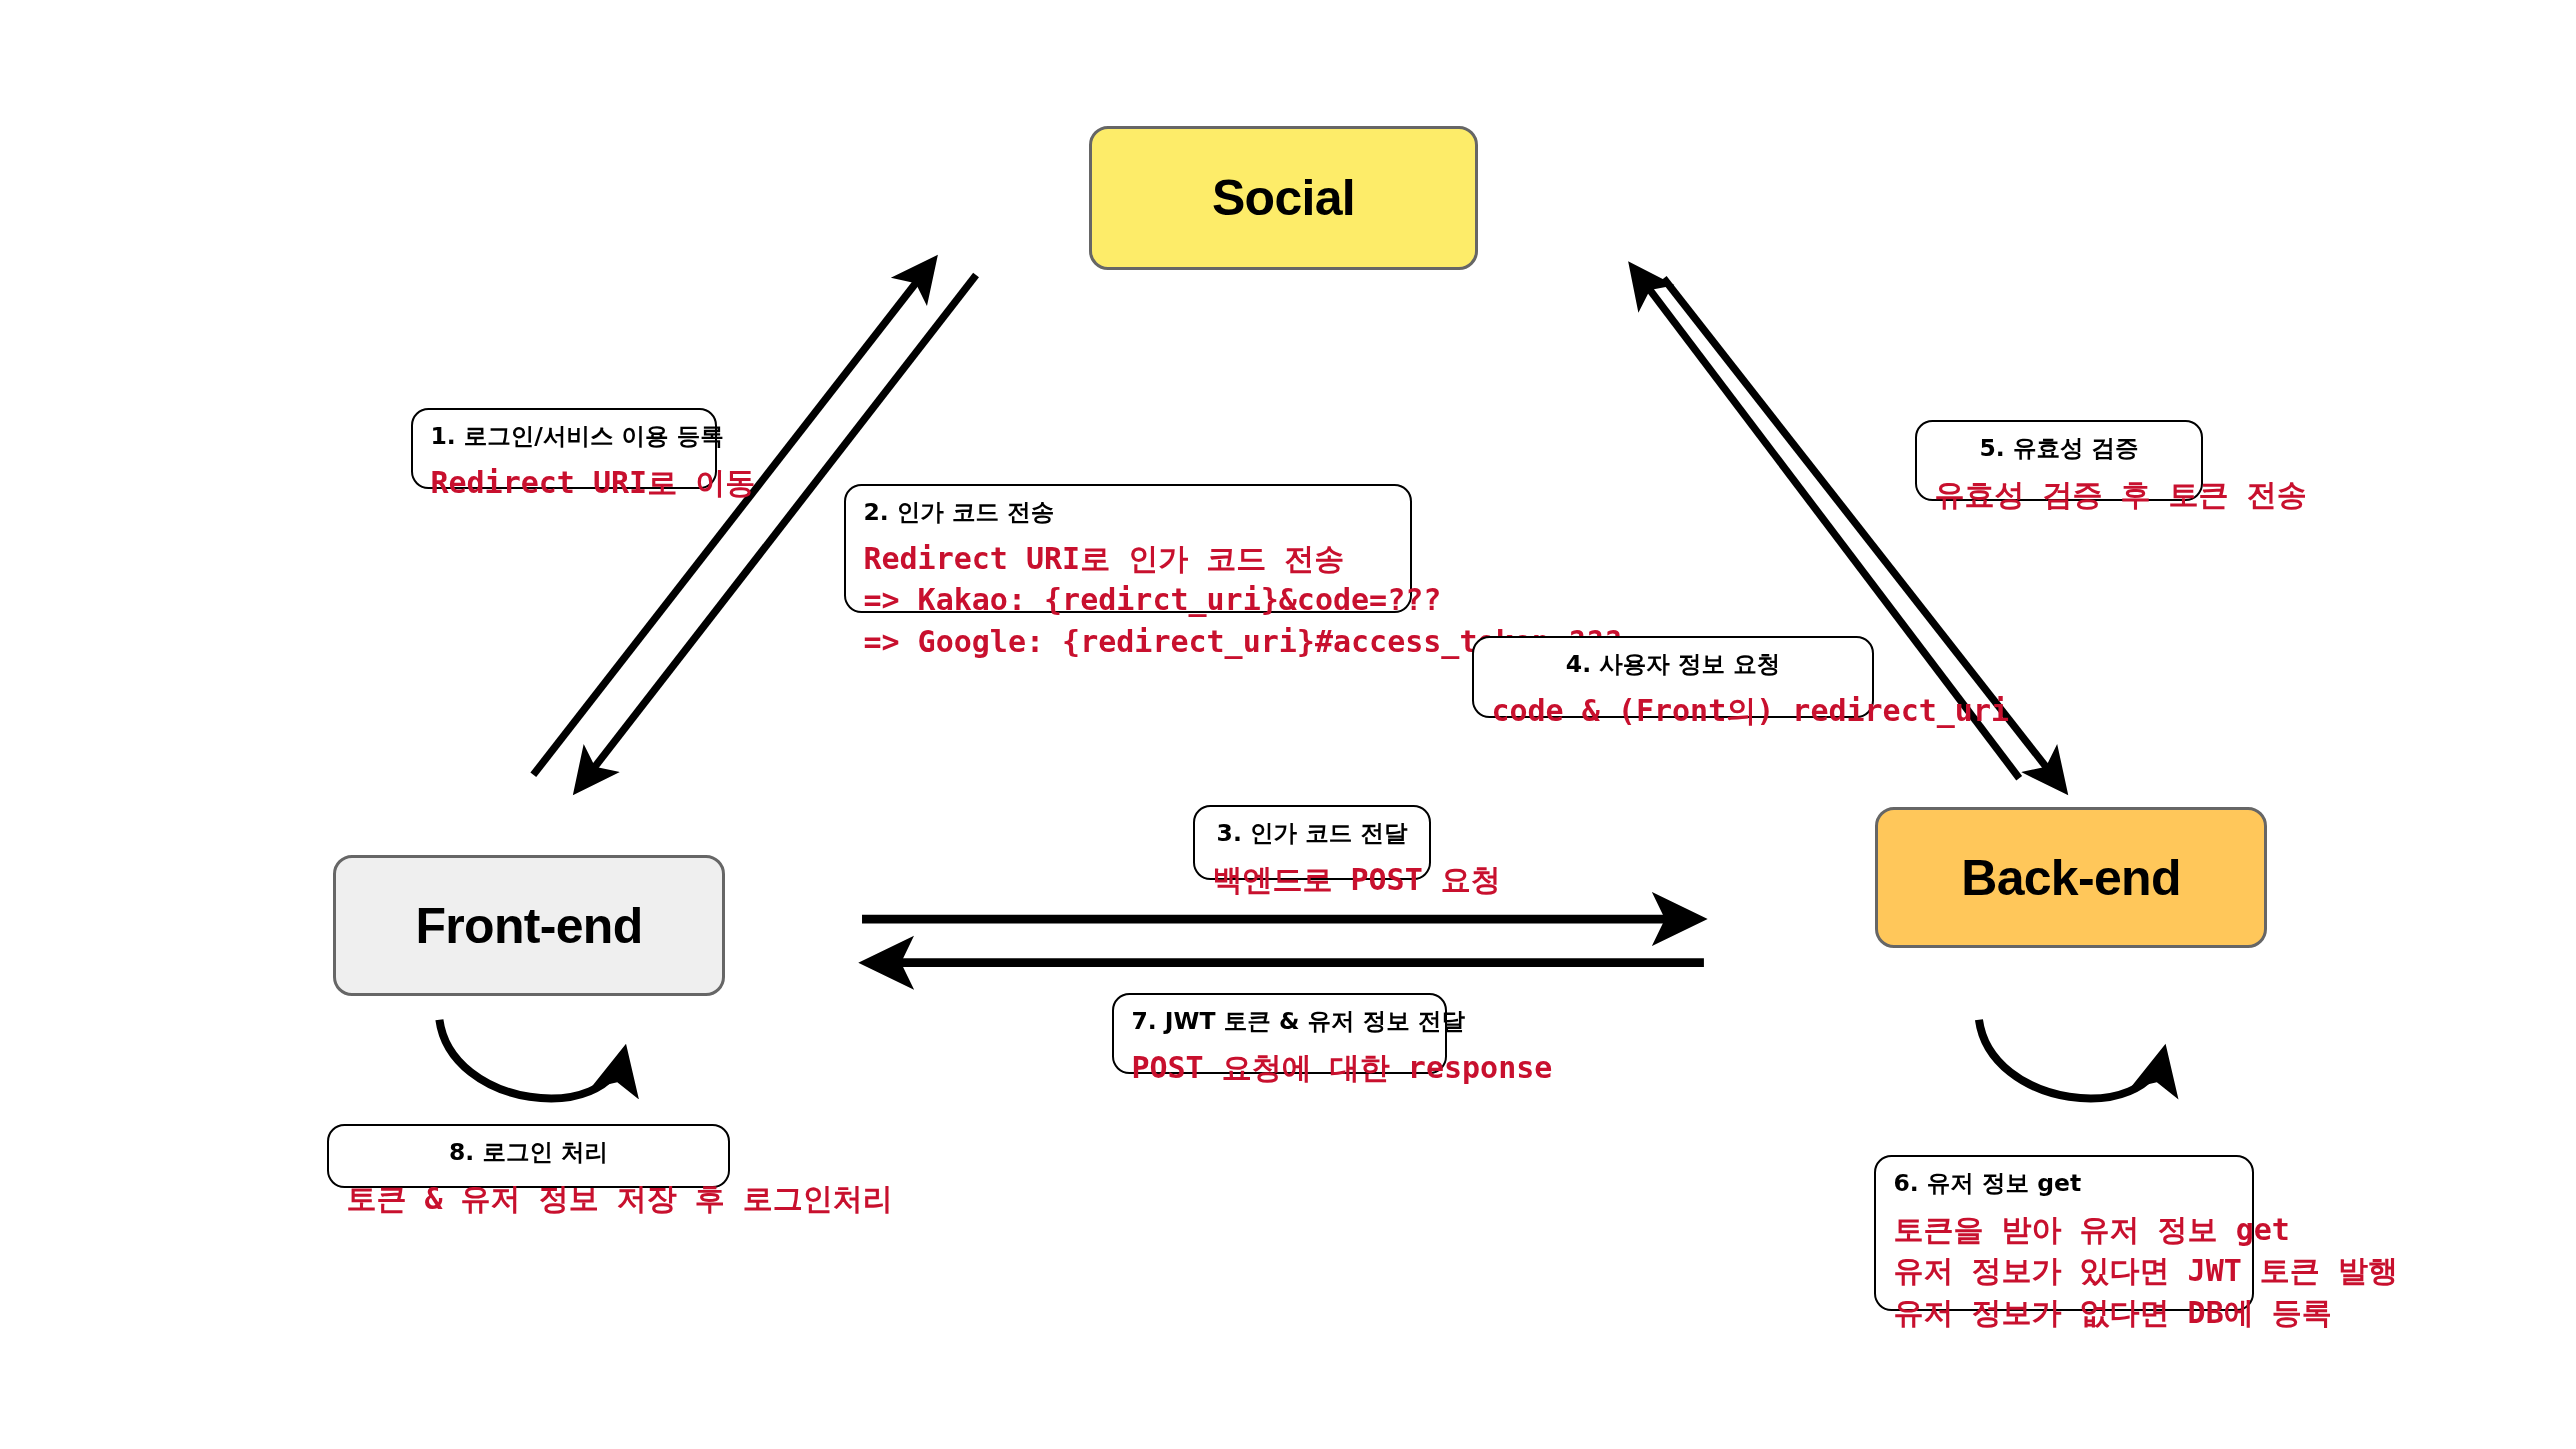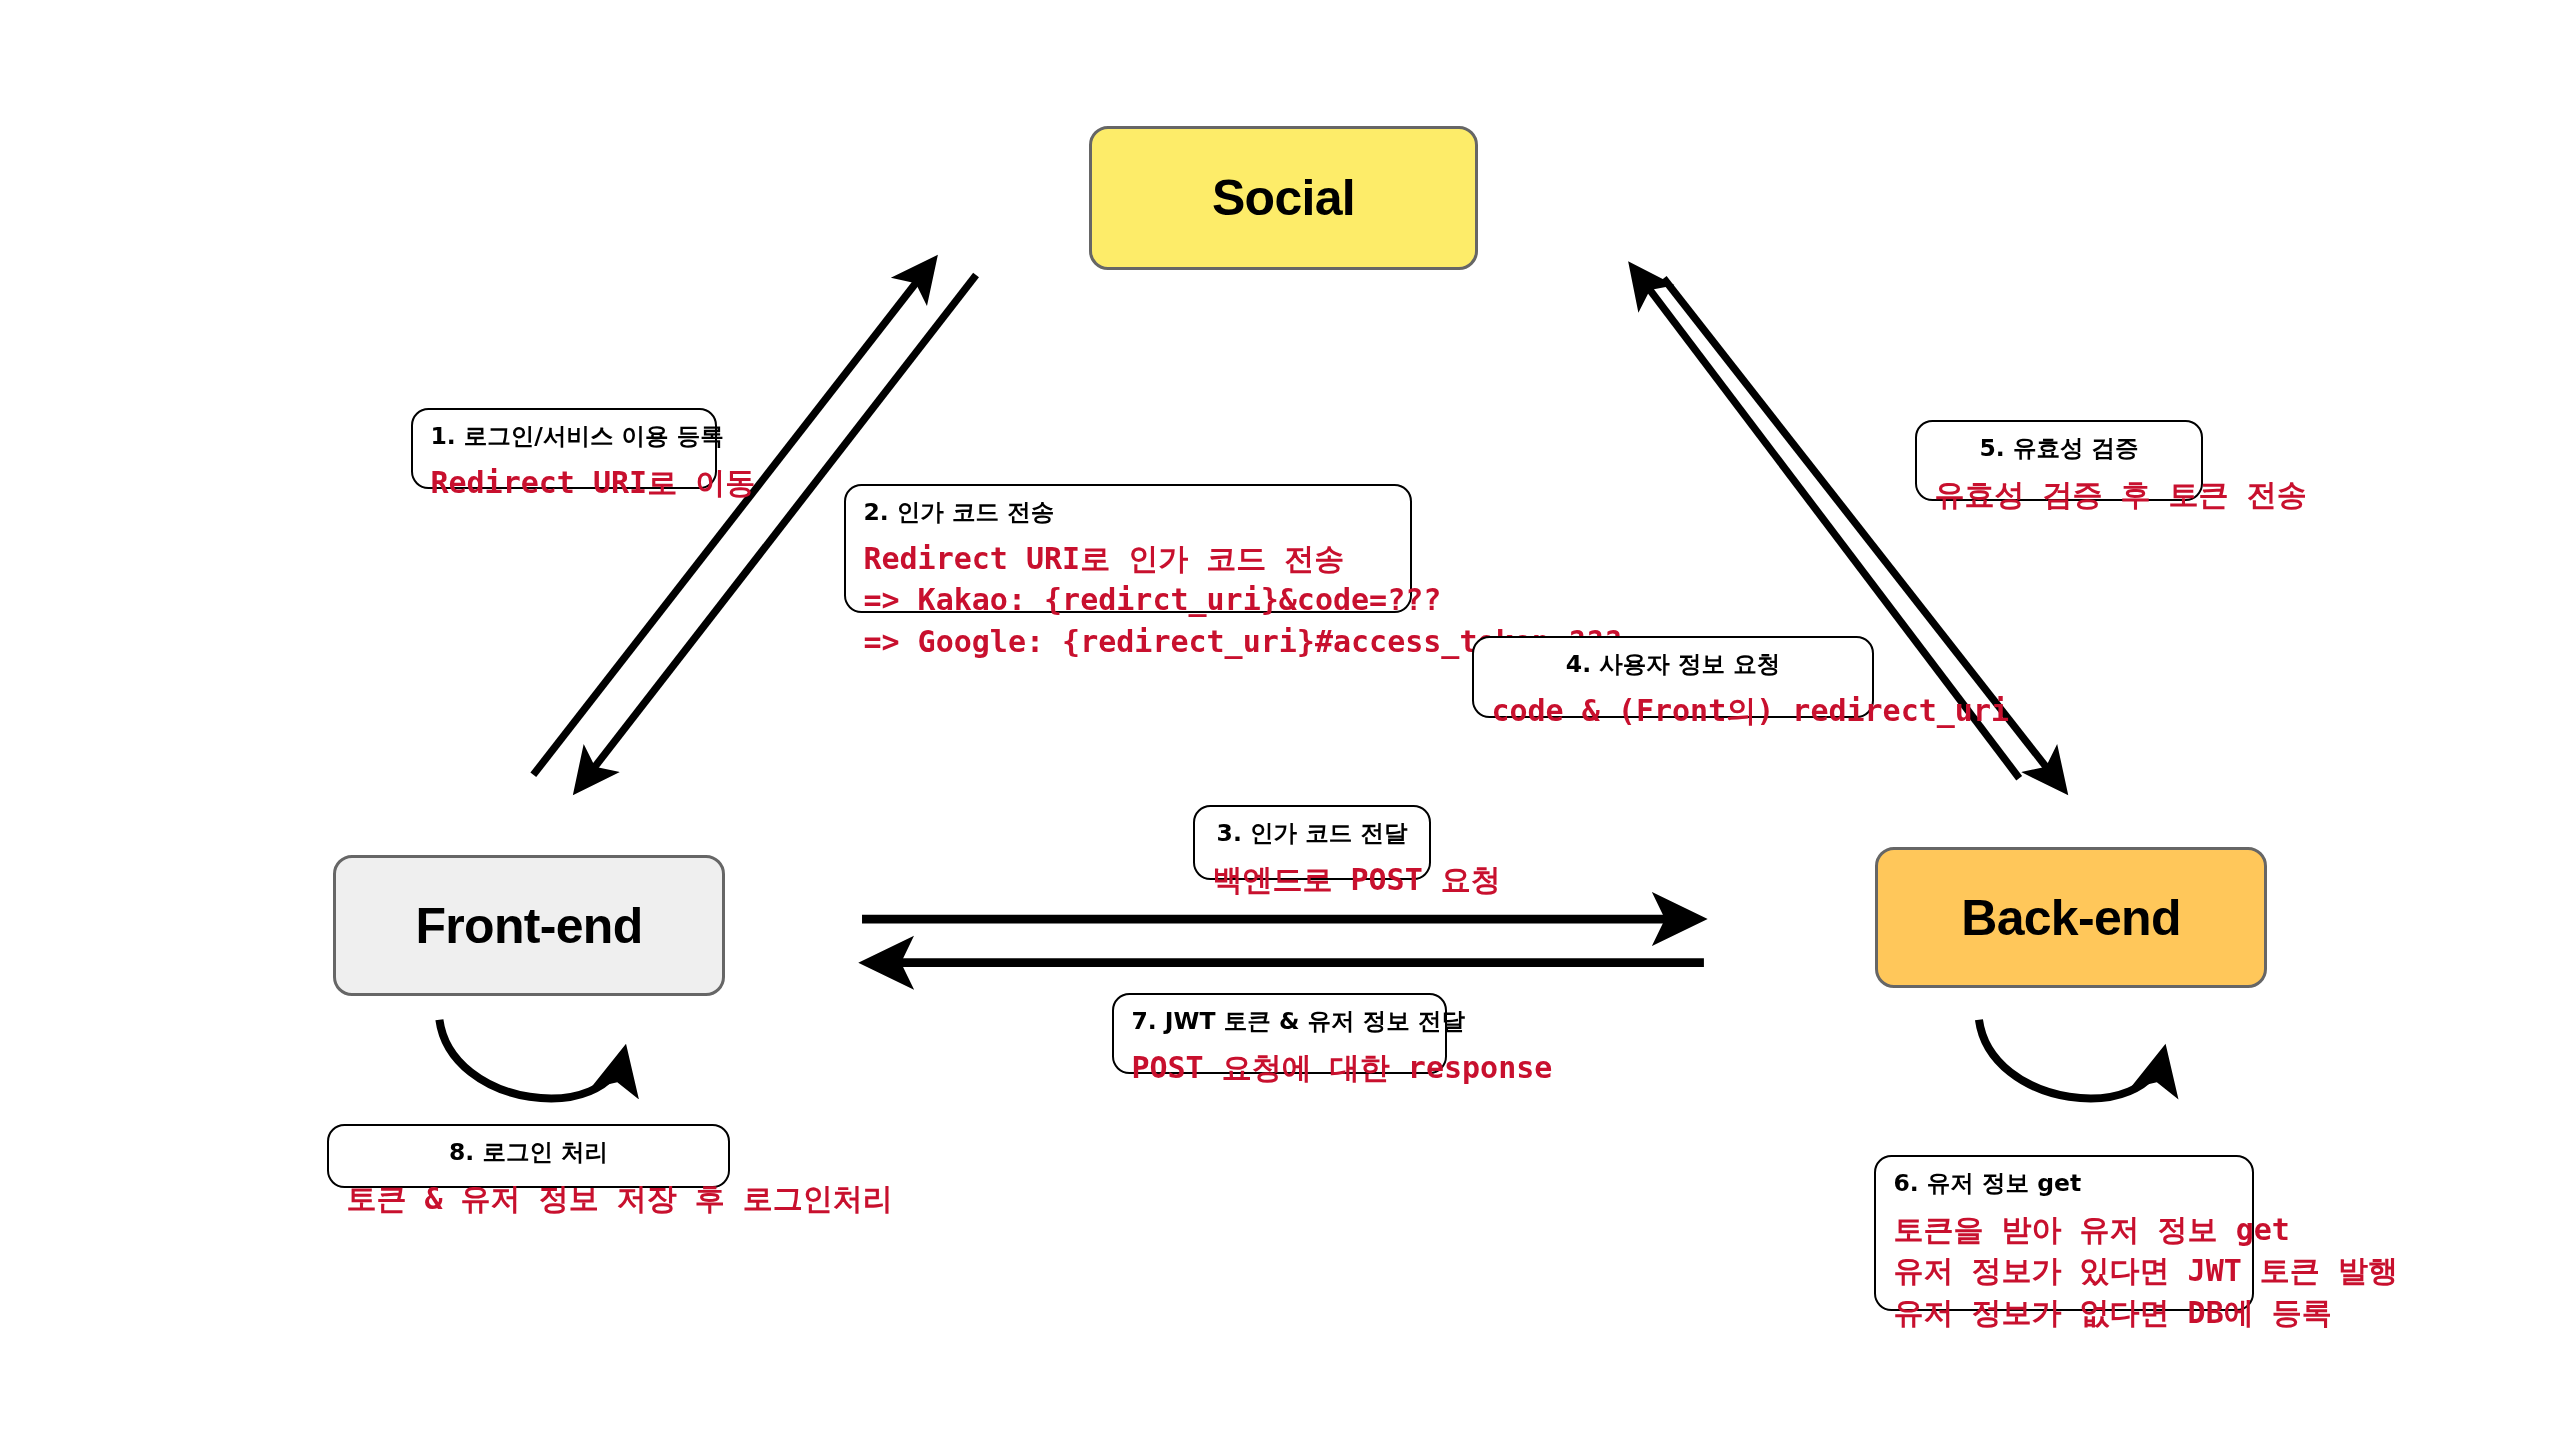--- a/index.html
+++ b/index.html
@@ -8,21 +8,21 @@
   #canvas{position:absolute;inset:0;width:2576px;height:1449px;}
   svg.arrows{position:absolute;left:0;top:0;width:2576px;height:1449px;pointer-events:none;}
 
   .node{position:absolute;border-radius:19px;display:flex;align-items:center;justify-content:center;
         box-sizing:border-box;border:3.4px solid #666666;}
   .node .node-label{font-size:50px;font-weight:700;color:#000;letter-spacing:-0.7px;
         font-family:"Liberation Sans",sans-serif;}
 
   #node-social{left:1089px;top:126px;width:389px;height:144px;background:#fdec69;}
   #node-frontend{left:333px;top:855px;width:392px;height:141px;background:#efefef;text-align:right;}
-  #node-backend{left:1875px;top:847px;width:392px;height:141px;background:#ffc75a;}
+  #node-backend{left:1875px;top:807px;width:392px;height:141px;background:#ffc75a;}
 
   .callout{position:absolute;box-sizing:border-box;background:#ffffff;border:2.7px solid #000000;
            border-radius:17.4px;padding:12px 17.4px 13.4px 17.4px;}
   .callout .title{font-size:23.5px;font-weight:700;color:#000000;white-space:pre;
            font-family:"DejaVu Sans",sans-serif;line-height:1.25;}
   .callout .body{margin-top:10.7px;font-size:30px;font-weight:700;color:#c8102e;white-space:pre;
            font-family:"DejaVu Sans Mono","DejaVu Sans",monospace;line-height:1.38;}
   .callout.center{text-align:center;}
   .callout.center .title{text-align:center;}
   .callout.center .body{text-align:center;}

